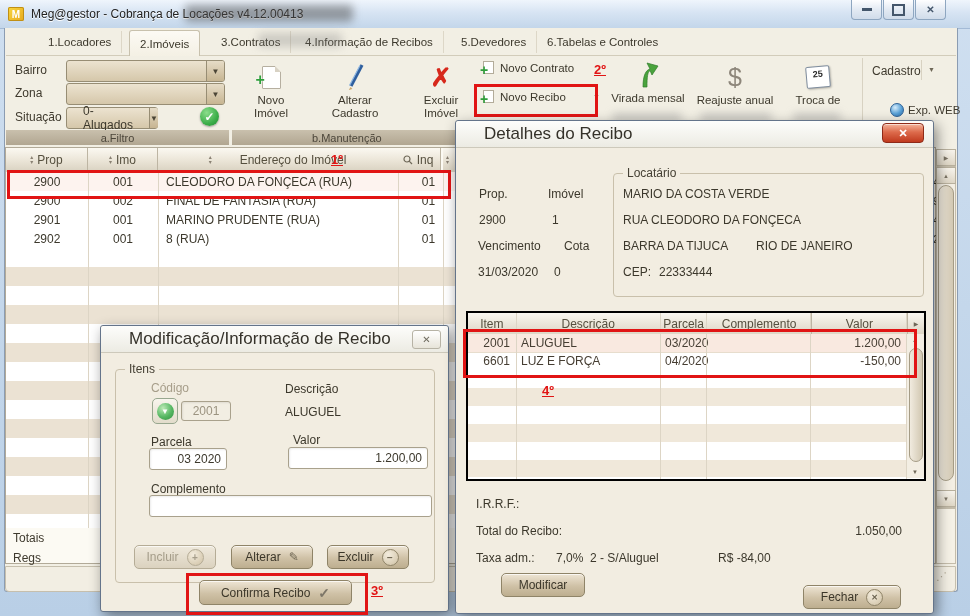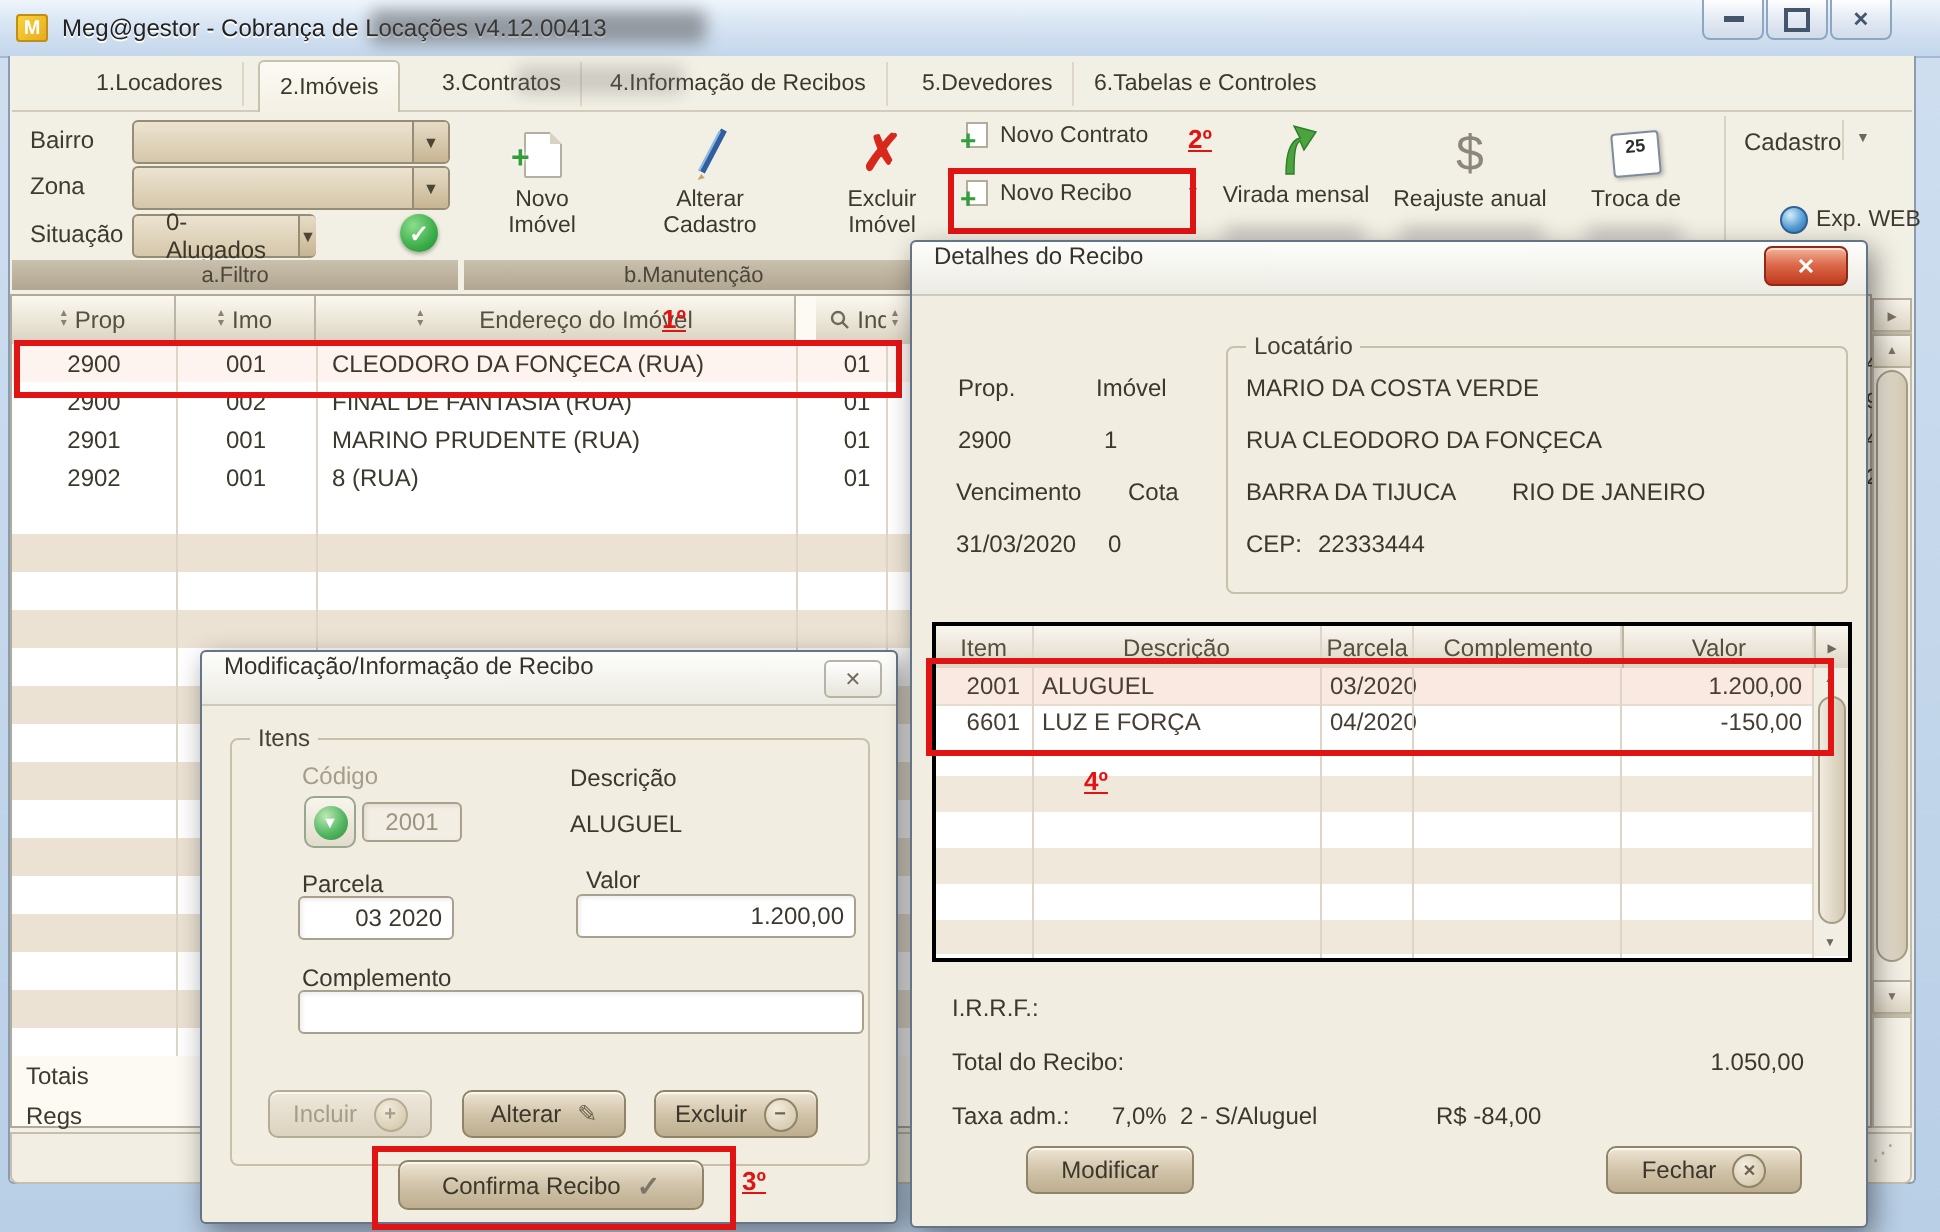--- a/index.html
+++ b/index.html
@@ -73,21 +73,21 @@
   .zebra{position:absolute;background:repeating-linear-gradient(180deg,#fff 0 19px,#ebe2d3 19px 38px)}
   
   .scr-box{position:absolute;background:linear-gradient(#f7f3eb,#ded6c5);border:1px solid #b8b09d;
     display:flex;align-items:center;justify-content:center;font-size:6px;color:#7a7263}
   .scr-track{position:absolute;background:#f3eee3;border:1px solid #c4bcaa}
   .scr-thumb{position:absolute;background:linear-gradient(90deg,#f1ebdf,#d2c8b2);border:1px solid #a59c86;border-radius:8px}
   
   .dialog{position:absolute;background:#f2ede1;border:1px solid #64748a;border-radius:3px;
     box-shadow:3px 5px 14px rgba(0,0,0,.45);z-index:10}
   .dlg-title{height:26px;background:linear-gradient(#fdfdfb,#ecebe3);border-bottom:1px solid #cdc9bb;
-    border-radius:3px 3px 0 0;display:flex;align-items:flex-start;padding:0 11px;font-size:12px;color:#35322a}
+    border-radius:3px 3px 0 0;display:flex;align-items:center;padding:0 28px;font-size:17px;color:#35322a}
   .dlg-close-plain{position:absolute;top:4px;right:7px;width:27px;height:17px;border:1px solid #b7b3a5;
     border-radius:3px;background:linear-gradient(#ffffff,#e7e4d9);color:#6f6b5f;font-size:10px;
     display:flex;align-items:center;justify-content:center}
   .dlg-close-red{position:absolute;top:2px;right:9px;width:40px;height:18px;border:1px solid #8e2a18;border-radius:4px;
     background:linear-gradient(#f4b49c,#dd6b4c 45%,#c03a1e);box-shadow:inset 0 1px 0 rgba(255,255,255,.55);
     color:#fff;font-weight:bold;font-size:11px;display:flex;align-items:center;justify-content:center}
   .group{position:absolute;border:1px solid #c9c0ab;border-radius:4px}
   .glabel{position:absolute;top:-8px;left:9px;background:#f2ede1;padding:0 4px;font-size:12px;color:#454034}
   .dl{position:absolute;font-size:12px;color:#3c382c;white-space:nowrap}
   .dl.gray{color:#a69d89}
@@ -284,21 +284,21 @@
         <span class="sort"></span>
         <span>Imo</span>
       </div>
   </div>
   <div class="ghead" style="left:158px;width:240px">
     <div class="cellb" style="width:100%">
         <span class="sort" style="margin-right:24px"></span>
         <span>Endereço do Imóvel</span>
       </div>
   </div>
-  <div class="ghead" style="left:408px;width:45px">
+  <div class="ghead" style="left:396px;width:45px">
     <div class="cellb" style="width:100%">
       <svg width="10" height="10" viewBox="0 0 10 10">
         <circle cx="4" cy="4" r="3" fill="none" stroke="#6e6858" stroke-width="1.2"></circle>
         <line x1="6.2" y1="6.2" x2="9" y2="9" stroke="#6e6858" stroke-width="1.2"></line>
       </svg>
       <span>Inq</span>
     </div>
   </div>
   <div class="ghead" style="left:443px;width:490px">
     <span class="sort" style="margin-left:3px"></span>
@@ -488,24 +488,24 @@
     <div class="ann-num" style="left:86px;top:262px;z-index:12">4º</div>
 
     <div class="dl" style="left:20px;top:376px;font-weight:bold;font-weight:normal">I.R.R.F.:</div>
     <div class="dl" style="left:20px;top:403px">Total do Recibo:</div>
     <div class="dl" style="left:350px;top:403px;width:96px;text-align:right">1.050,00</div>
     <div class="dl" style="left:20px;top:430px">Taxa adm.:</div>
     <div class="dl" style="left:100px;top:430px">7,0%</div>
     <div class="dl" style="left:134px;top:430px">2 - S/Aluguel</div>
     <div class="dl" style="left:262px;top:430px">R$ -84,00</div>
 
-    <div class="tbtn" style="left:57px;top:452px;width:82px;height:22px">
+    <div class="tbtn" style="left:45px;top:452px;width:82px;height:22px">
       <span>Modificar</span>
     </div>
-    <div class="tbtn" style="left:347px;top:452px;width:96px;height:22px">
+    <div class="tbtn" style="left:347px;top:464px;width:96px;height:22px">
       <span>Fechar</span>
         <span class="cic" style="font-size:8px">
           <span>✕</span>
         </span>
     </div>
   </div>
 
 </div>
 
 </body></html>

